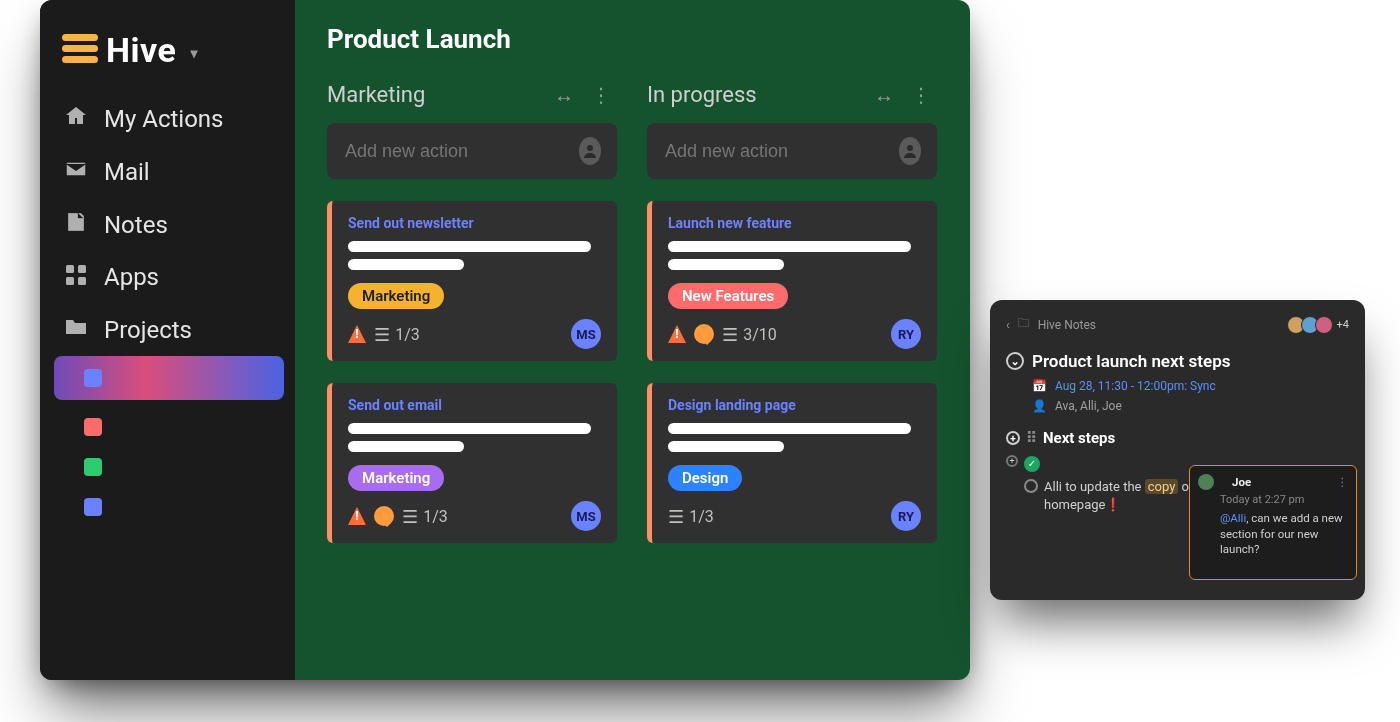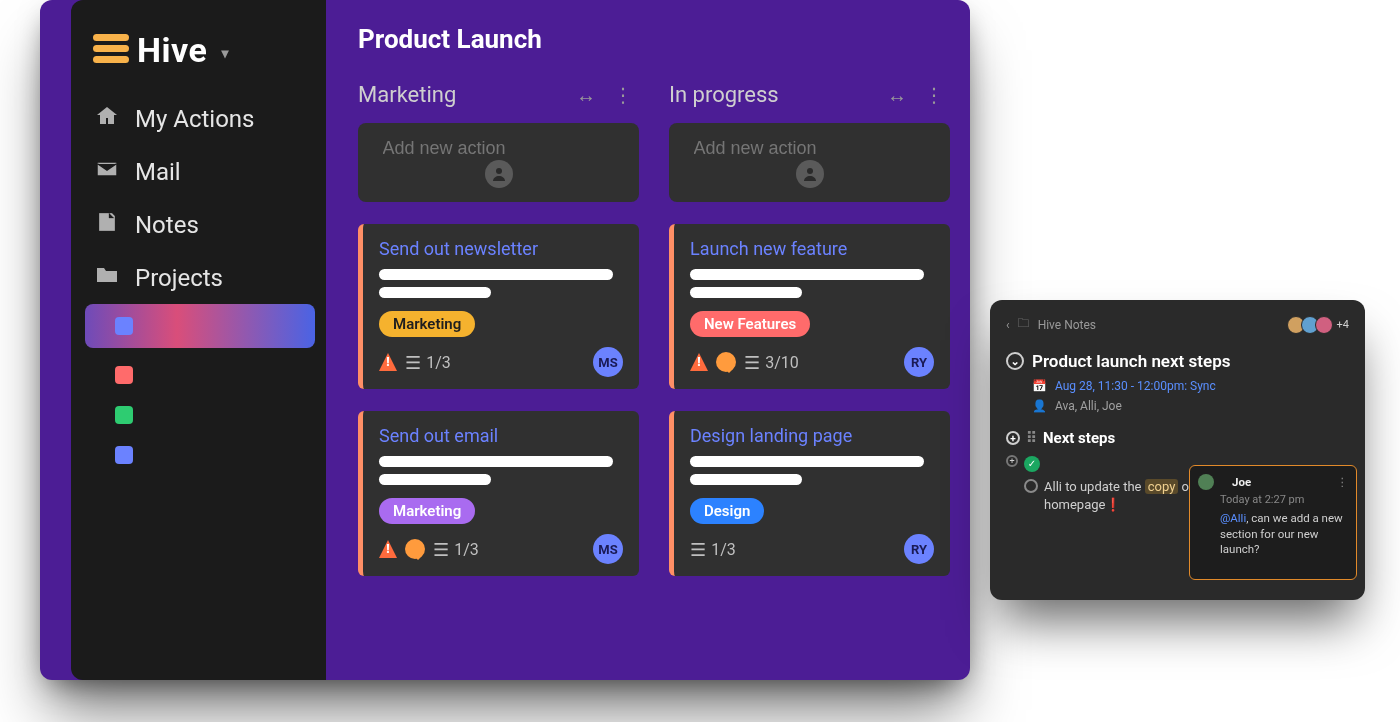--- a/index.html
+++ b/index.html
@@ -1,21 +1,21 @@
 <!DOCTYPE html>
 <html><head>
 <meta charset="utf-8">
 <style>
   * { box-sizing: border-box; }
   html,body { margin:0; padding:0; background:#fff; font-family: -apple-system, "Segoe UI", Roboto, Helvetica, Arial, sans-serif; }
   .stage { position:relative; width:1400px; height:722px; }
   
   .app {
     position:absolute; left:40px; top:0; width:930px; height:680px;
-    background:#4c1d95; border-radius:12px; display:flex; box-shadow:0 40px 60px -10px rgba(0,0,0,.5), 0 10px 30px -10px rgba(0,0,0,.6);padding-left:31px;
+    background:#14532d; border-radius:12px; display:flex; box-shadow:0 40px 60px -10px rgba(0,0,0,.5), 0 10px 30px -10px rgba(0,0,0,.6);
   }
   .sidebar { width:255px; background:#1b1b1b; border-radius:12px 0 0 12px; padding:30px 0 0 0; }
   .brand { display:flex; align-items:center; padding:0 0 22px 22px; color:#fff; font-size:34px; font-weight:700; letter-spacing:.5px; }
   .brand-icon { width:40px; height:36px; margin-right:4px; font-size:34px; line-height:36px; color:#f5a623; }
   .brand-caret { font-size:14px; color:#9a9a9a; margin-left:14px; margin-top:6px; }
   .nav { list-style:none; margin:0; padding:0; }
   .nav-item {
     display:flex; align-items:center; gap:14px; padding:12px 22px;
     color:#e5e5e5; font-size:24px; cursor:pointer;
   }
@@ -32,31 +32,31 @@
   .proj-swatches .sq { display:inline-block; width:18px; height:18px; border-radius:4px; }
   
   .main { flex:1; padding:24px 20px 0 32px; color:#fff; overflow:hidden; }
   .board-title { font-size:26px; font-weight:700; margin:0 0 28px 0; }
   .columns { display:flex; gap:30px; }
   .column { width:290px; }
   .col-head { display:flex; align-items:center; justify-content:space-between; color:#cfcfcf; font-size:22px; margin-bottom:16px; }
   .col-head .icons { color:#9a9a9a; font-size:20px; letter-spacing:6px; }
   .add-action {
     background:#303030; border-radius:8px; padding:14px 16px; display:flex; align-items:center;
-    justify-content:flex-start; margin-bottom:22px;flex-direction:column;
+    justify-content:flex-start; margin-bottom:22px;
   }
   .add-action input {
     flex:1; background:transparent; border:none; outline:none; color:#b0b0b0; font-size:18px;
   }
   .add-action .avatar { width:28px; height:28px; border-radius:50%; background:#5a5a5a; display:flex; align-items:center; justify-content:center; color:#2a2a2a; font-size:14px; }
   .card {
     background:#303030; border-left:5px solid #ff8f66; border-radius:6px; padding:14px 16px 12px 16px;
     margin-bottom:22px;
   }
-  .card-title { color:#6b82ff; font-weight:400; font-size:18px; margin:0 0 10px 0; }
+  .card-title { color:#6b82ff; font-weight:700; font-size:14px; margin:0 0 10px 0; }
   .bar-line { background:#fff; border-radius:6px; height:11px; margin-bottom:7px; }
   .pill {
     display:inline-block; padding:4px 14px; border-radius:20px; color:#fff; font-size:15px; font-weight:600;
     margin:6px 0 10px 0;
   }
   .card-footer { display:flex; align-items:center; justify-content:space-between; }
   .card-footer .left { display:flex; align-items:center; gap:8px; color:#bfbfbf; font-size:16px; }
   .warn-icon { width:18px; height:18px; display:inline-flex; align-items:center; justify-content:center; color:#fff; font-weight:900; font-size:12px;
     background:#ff6b3d; clip-path: polygon(50% 0, 100% 100%, 0 100%); }
   .comment-icon { width:20px; height:20px; border-radius:50%; background:#ff9b3d; position:relative; }
@@ -144,20 +144,31 @@
         <li class="nav-item">
           <span class="nav-icon">
             <svg width="24" height="24" viewBox="0 0 24 24" fill="#b0b0b0">
                 <path d="M4 3h13l3 3v15H4zM14 3v5h5" fill="#b0b0b0" stroke="#1b1b1b" stroke-width=".3"></path>
               </svg>
           </span>
           <span>Notes</span>
         </li>
         <li class="nav-item">
           <span class="nav-icon">
+            <svg width="22" height="22" viewBox="0 0 22 22" fill="#b0b0b0">
+                <rect x="1" y="1" width="8" height="8" rx="1.5"></rect>
+                <rect x="13" y="1" width="8" height="8" rx="1.5"></rect>
+                <rect x="1" y="13" width="8" height="8" rx="1.5"></rect>
+                <rect x="13" y="13" width="8" height="8" rx="1.5"></rect>
+              </svg>
+          </span>
+          <span>Apps</span>
+        </li>
+        <li class="nav-item">
+          <span class="nav-icon">
             <svg width="24" height="24" viewBox="0 0 24 24" fill="#b0b0b0">
                 <path d="M2 5h7l2 3h11v11H2z"></path>
               </svg>
           </span>
           <span>Projects</span>
         </li>
       </ul>
       <div class="proj-colors">
         <div class="bar">
           <span class="sq" style="background: rgb(107, 130, 255);"></span>

